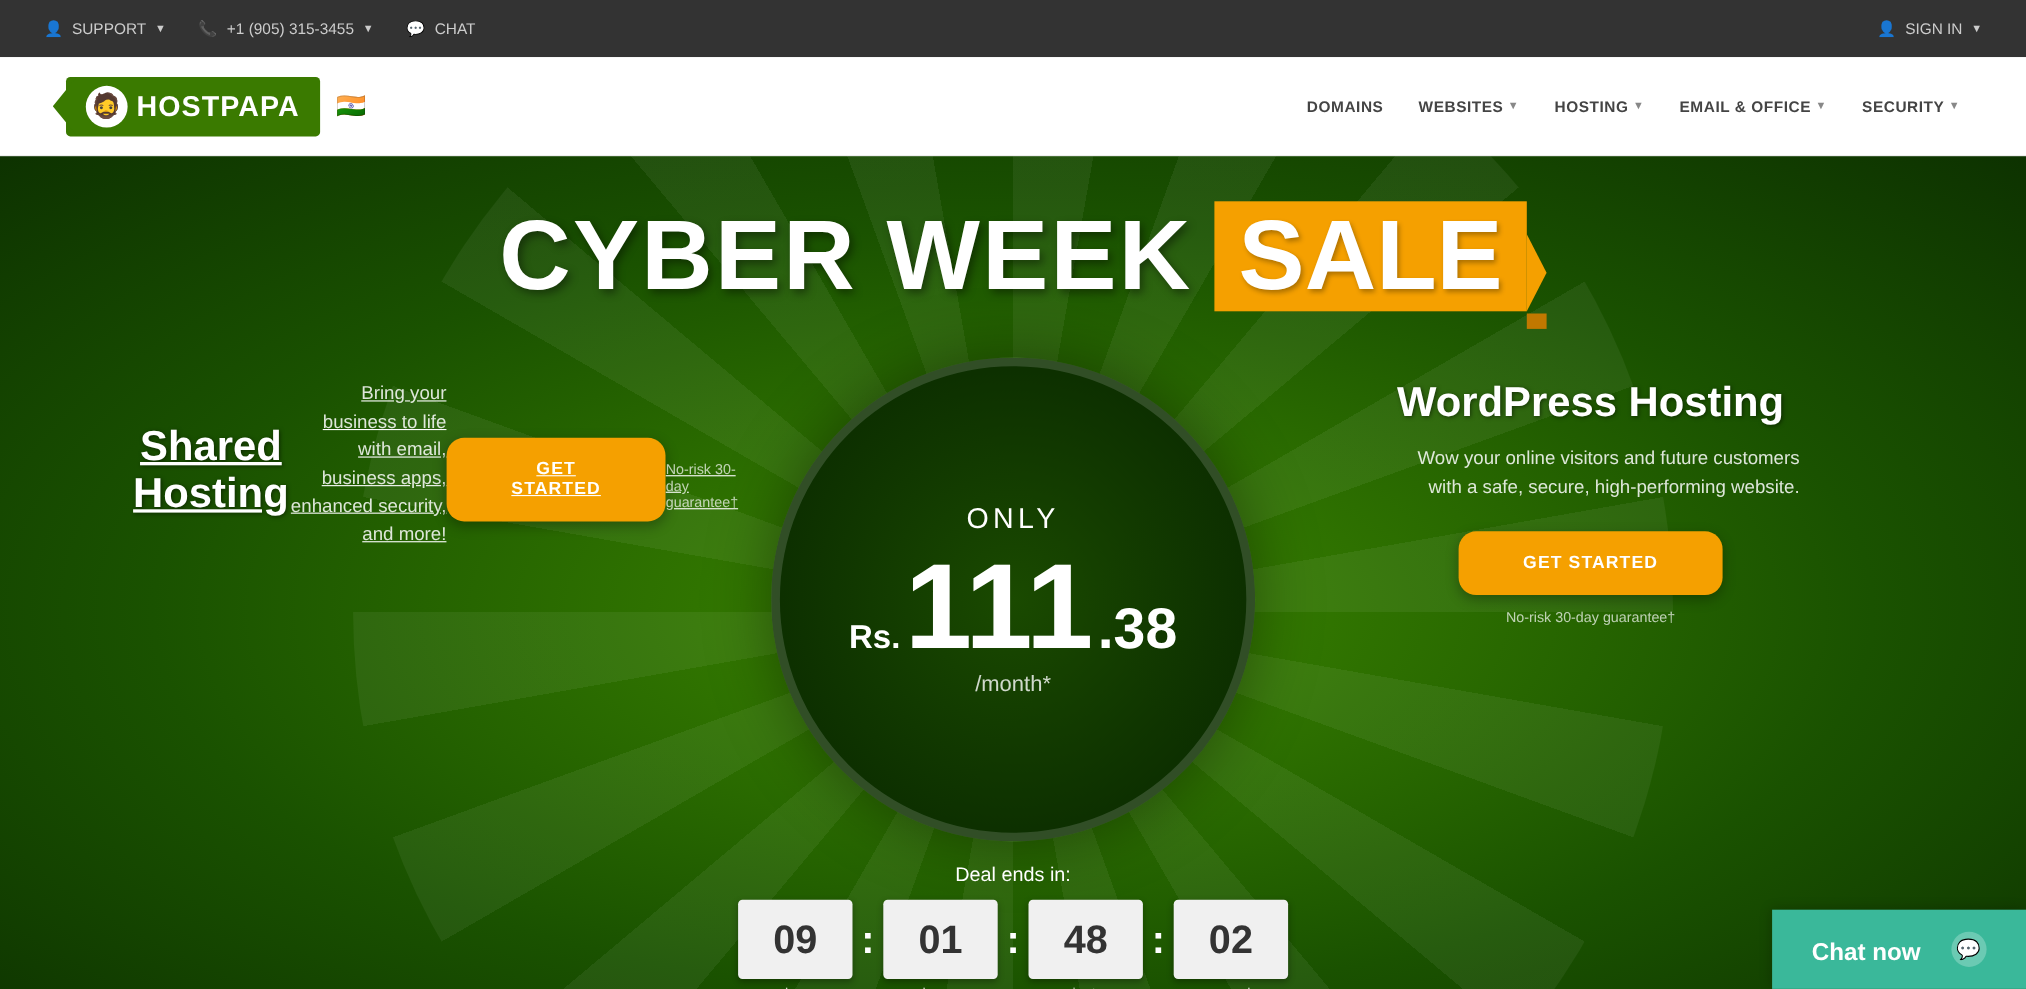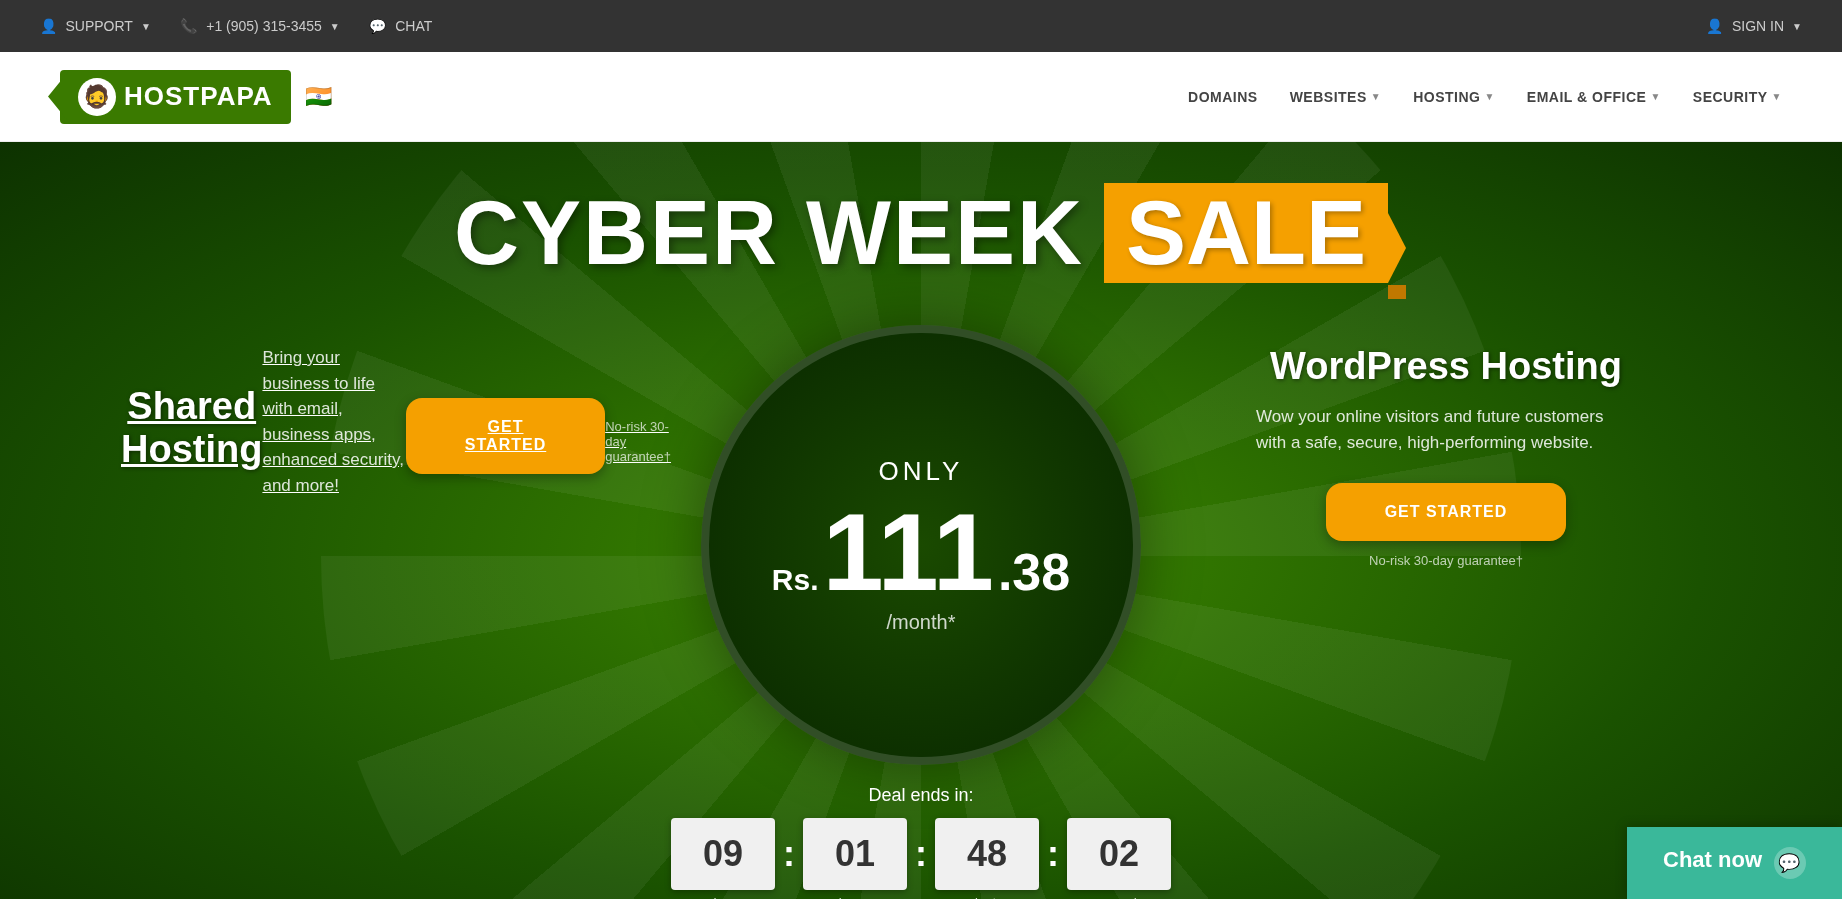--- a/index.html
+++ b/index.html
@@ -176,21 +176,21 @@
       font-size: 38px;
       font-weight: 700;
       color: #fff;
       text-shadow: 1px 1px 4px rgba(0,0,0,0.5);
       margin-bottom: 16px;
       text-align: center;
     }
     .hosting-desc {
       font-size: 17px;
       color: rgba(255,255,255,0.85);
-      text-align: left;
+      text-align: right;
       line-height: 1.5;
       margin-bottom: 28px;
       max-width: 380px;
     }
     .btn-get-started {
       background: #f5a000;
       color: #fff;
       font-size: 16px;
       font-weight: 900;
       text-transform: uppercase;
@@ -322,22 +322,22 @@
       position: fixed;
       bottom: 0;
       right: 0;
       background: #3ab89a;
       color: #fff;
       font-size: 22px;
       font-weight: 600;
       padding: 20px 36px;
       cursor: pointer;
       display: flex;
-      align-items: flex-start;
-      gap: 12px;
+      align-items: flex-end;
+      gap: 28px;
       border-radius: 0;
       z-index: 999;
       box-shadow: -2px -2px 10px rgba(0,0,0,0.2);
     }
     .chat-icon-circle {
       width: 32px;
       height: 32px;
       background: rgba(255,255,255,0.25);
       border-radius: 50%;
       display: flex;

